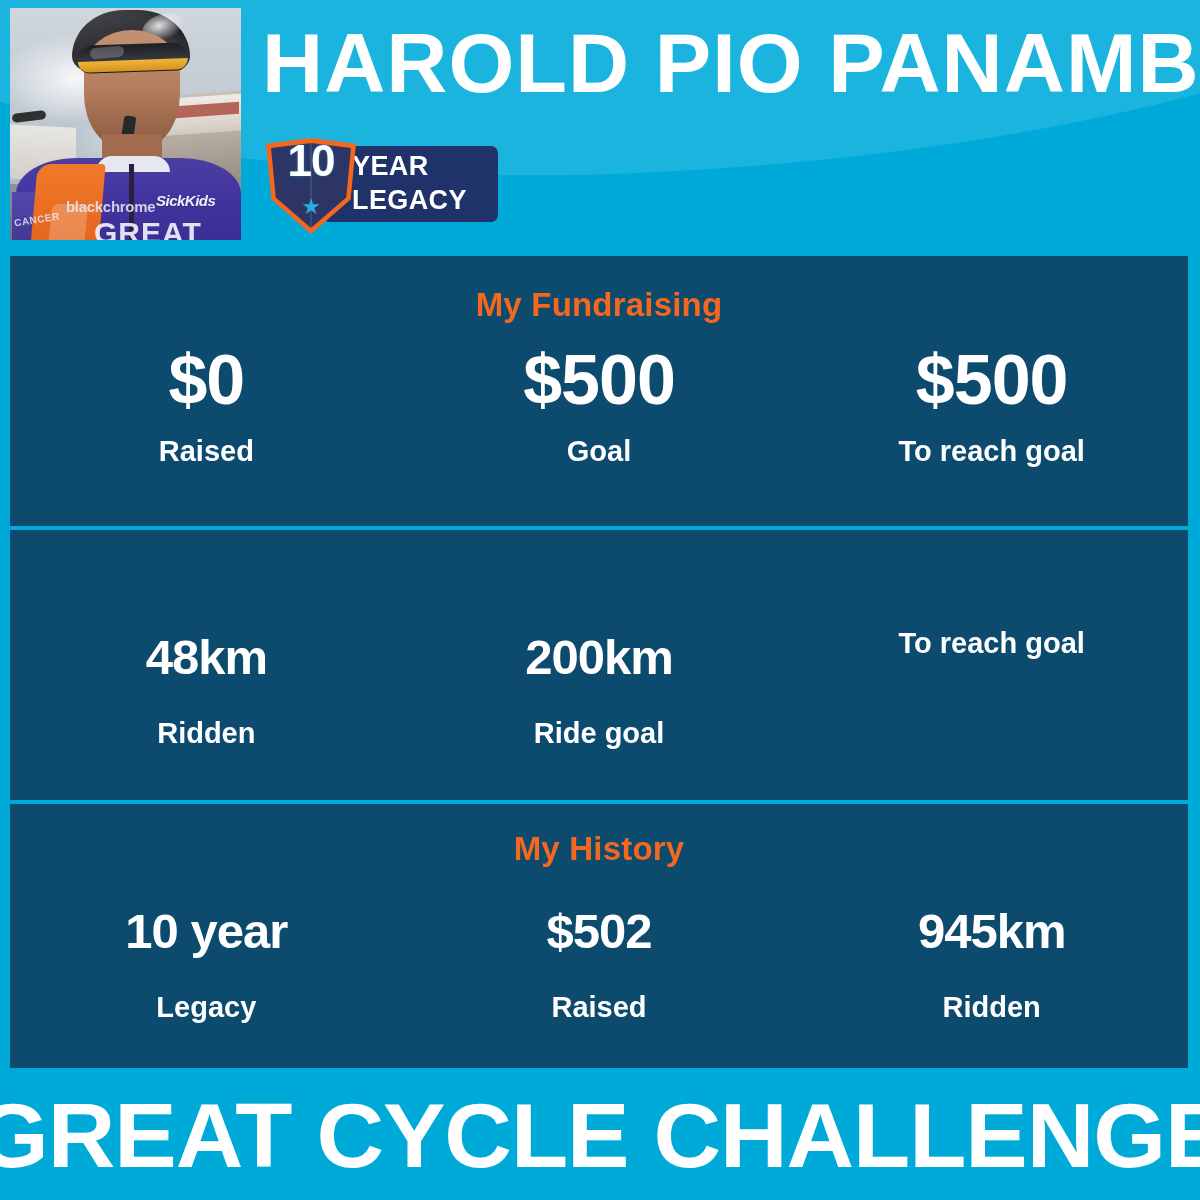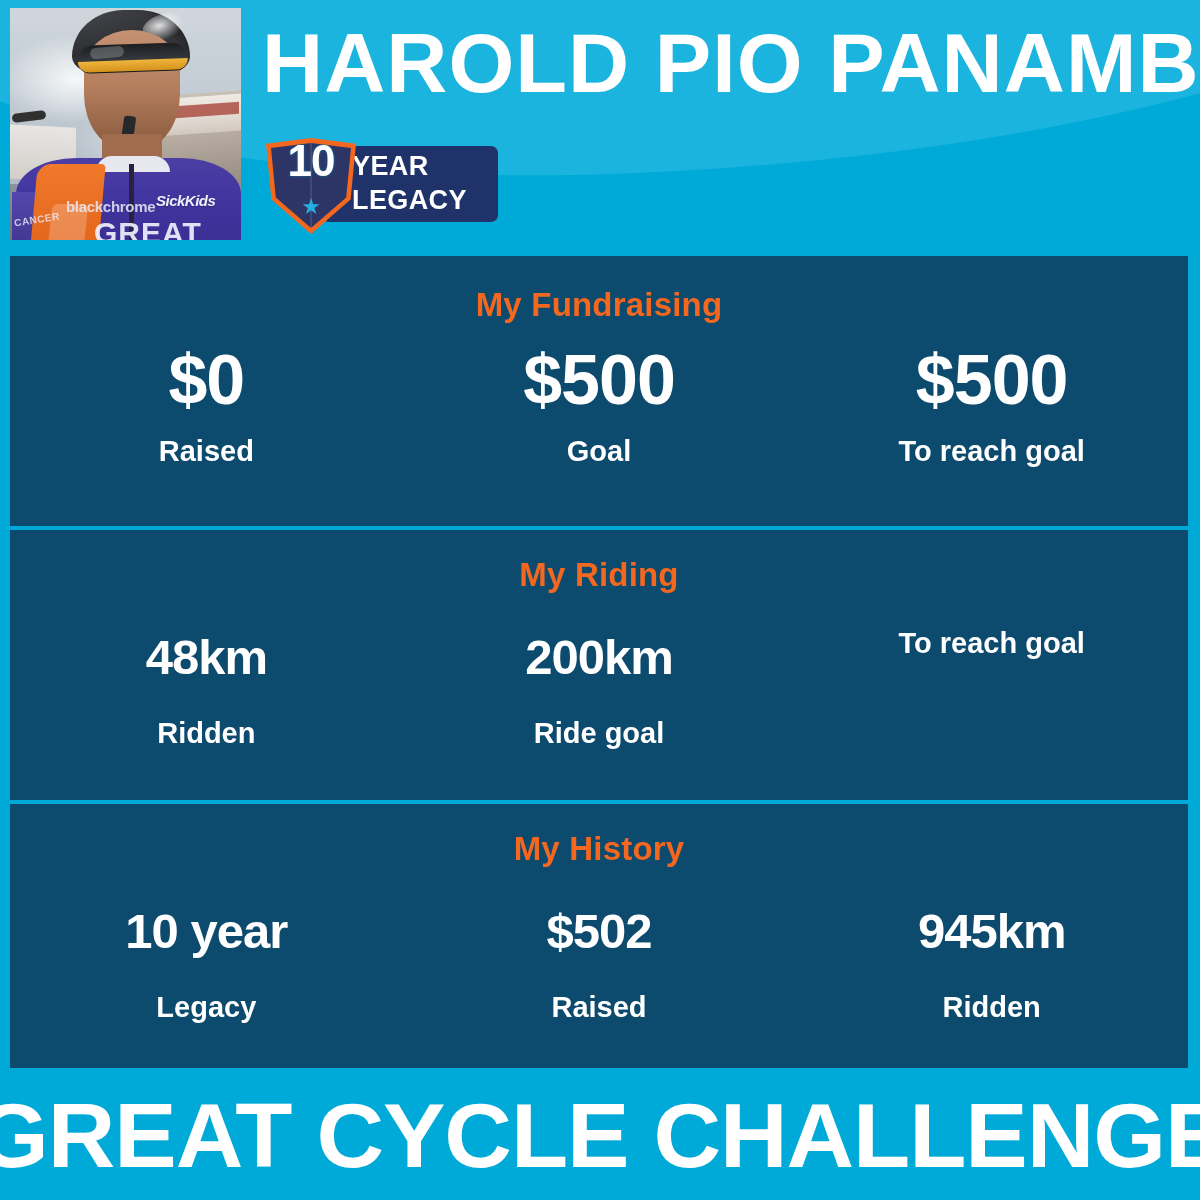--- a/index.html
+++ b/index.html
@@ -491,21 +491,20 @@
         <div class="stat">
           <div class="stat-value">$500</div>
           <div class="stat-label">To reach goal</div>
         </div>
       </div>
     </div>
 
     <div class="divider divider-1"></div>
 
     <div class="section section-riding">
-      <div class="section-title">My Riding</div>
       <div class="stats-row">
         <div class="stat">
           <div class="stat-value">48km</div>
           <div class="stat-label">Ridden</div>
         </div>
         <div class="stat">
           <div class="stat-value">200km</div>
           <div class="stat-label">Ride goal</div>
         </div>
         <div class="stat">

